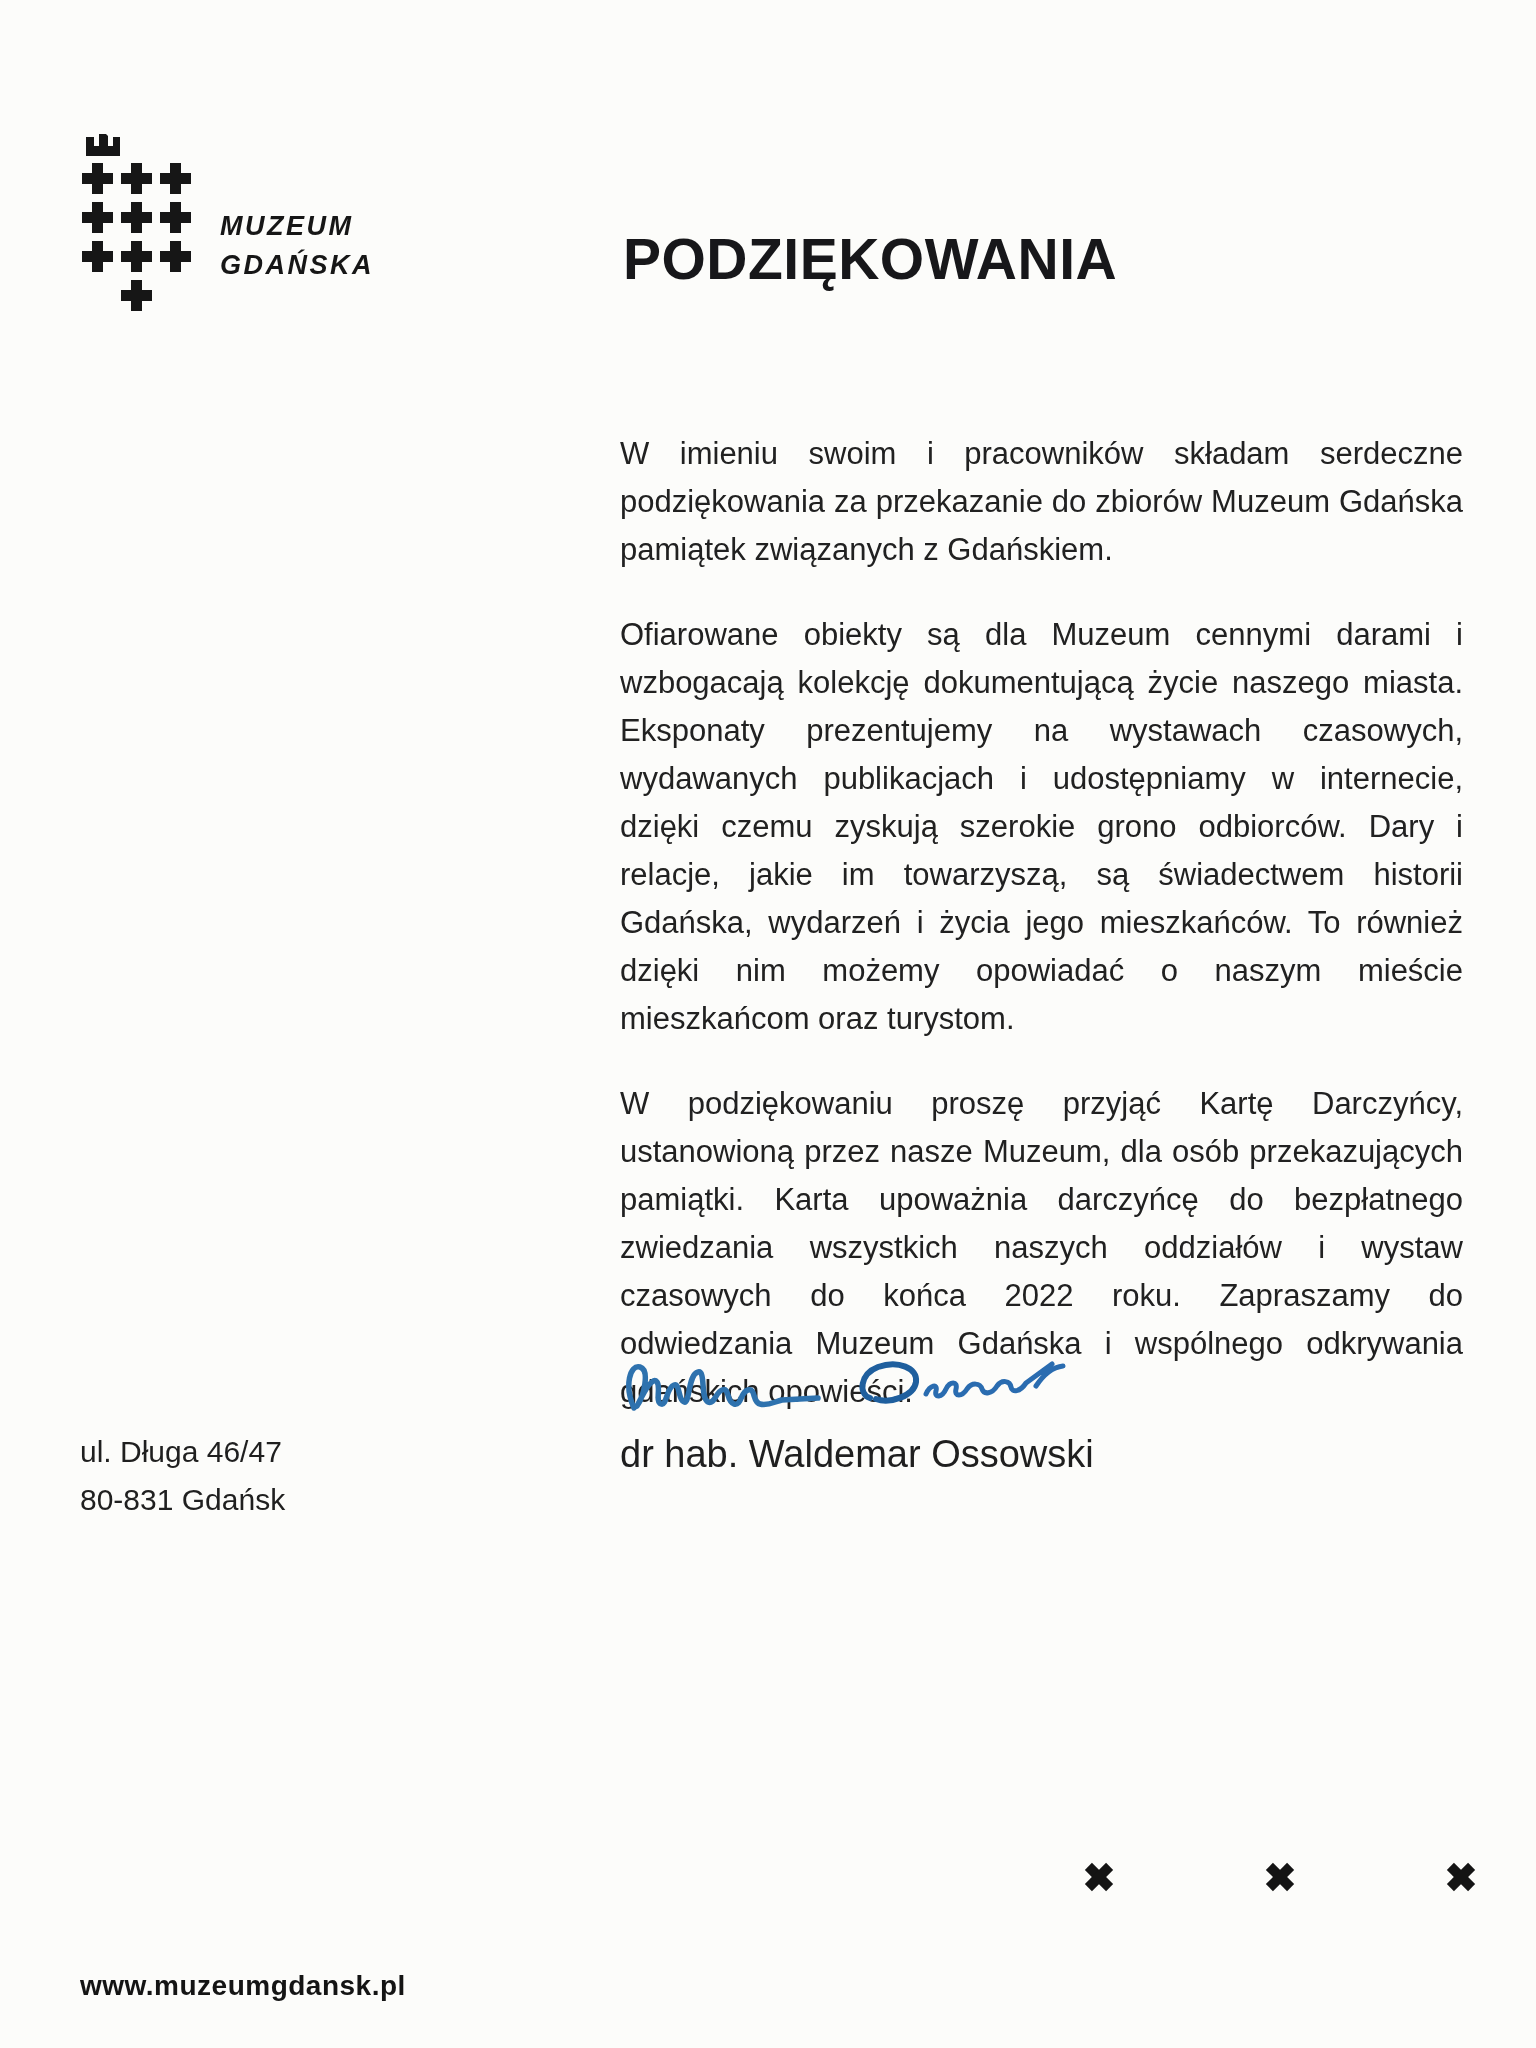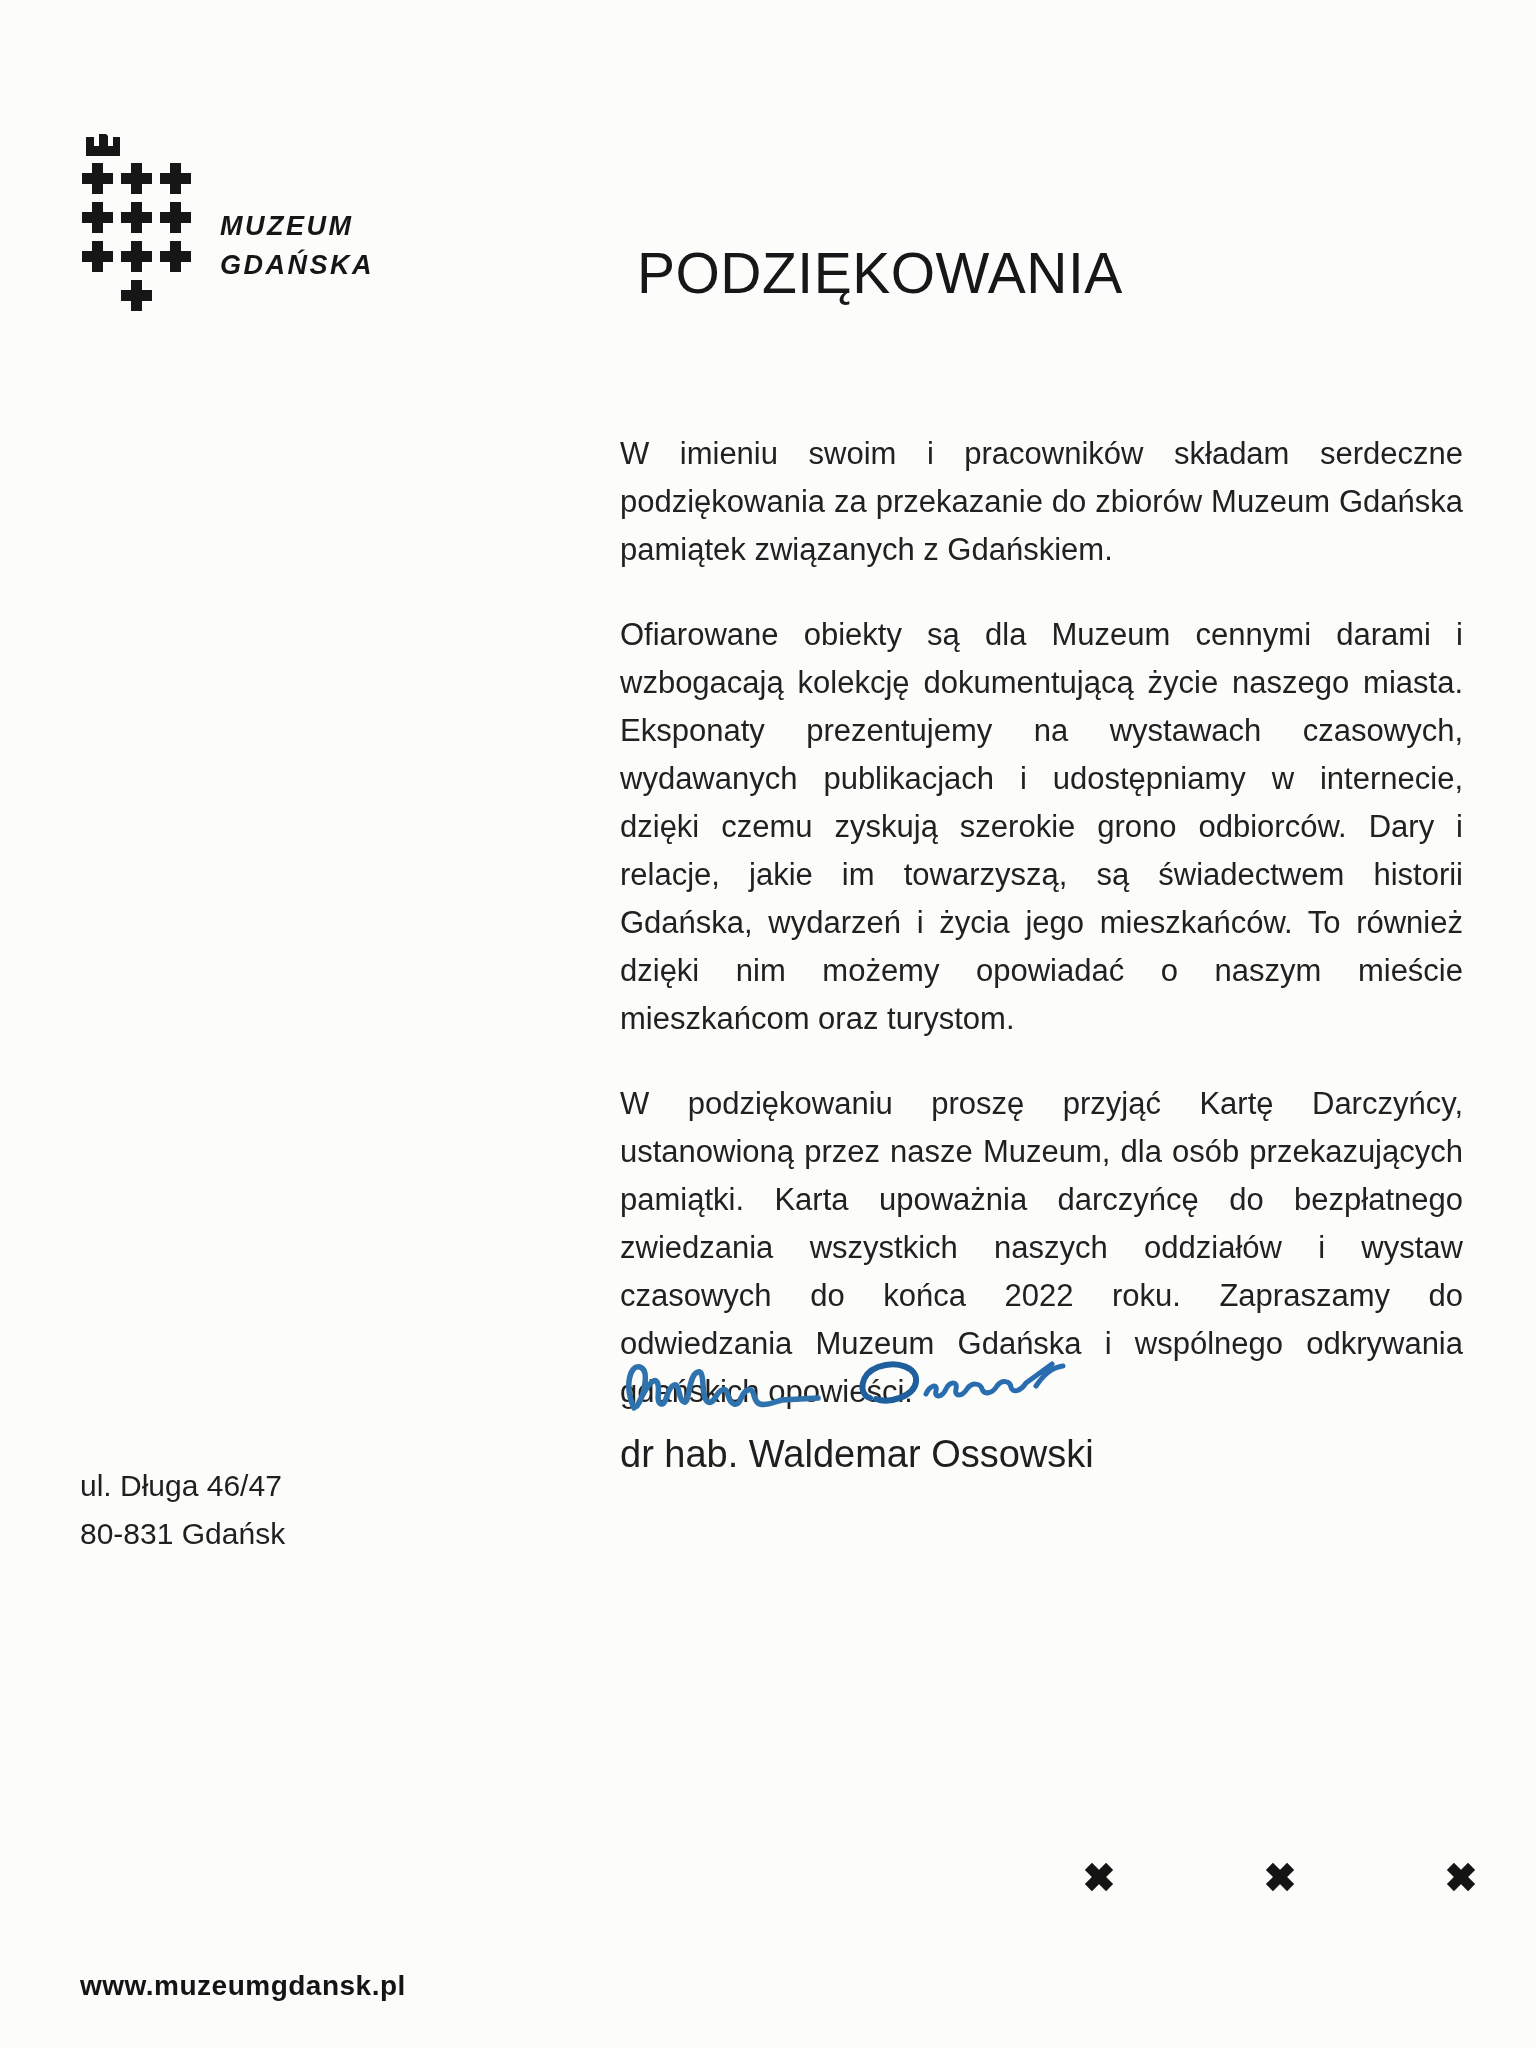--- a/index.html
+++ b/index.html
@@ -34,22 +34,22 @@
   .logo-text{
     position:absolute;left:138px;top:76px;
     font-size:27px;font-weight:700;
     letter-spacing:2.5px;line-height:39px;
     color:#161616;white-space:nowrap;font-style:italic;
   }
 
   
   .title{
     position:absolute;left:619px;top:222px;
-    margin:18px;
-    font-size:57px;font-weight:400;
+    margin:4px;
+    font-size:57px;font-weight:700;
     letter-spacing:0.5px;
     color:#17171a;white-space:nowrap;
   }
 
   
   .body-col{
     position:absolute;left:620px;top:430px;width:843px;
   }
   .body-col p{
     margin:0 0 37px 0;
@@ -61,21 +61,21 @@
 
   
   .signature{position:absolute;left:620px;top:1352px;}
 
   .signer{
     position:absolute;left:620px;top:1430px;
     font-size:38px;line-height:48px;color:#1f1f1f;
   }
   .address{
     position:absolute;left:80px;top:1428px;
-    font-size:30px;line-height:48px;color:#1f1f1f;margin-top:34px;
+    font-size:30px;line-height:48px;color:#1f1f1f;
   }
 
   
   .site{
     position:absolute;left:80px;top:1940px;
     font-size:28px;font-weight:700;letter-spacing:0.5px;
     color:#141414;
     margin-top:30px;
   }
   .xmarks{

